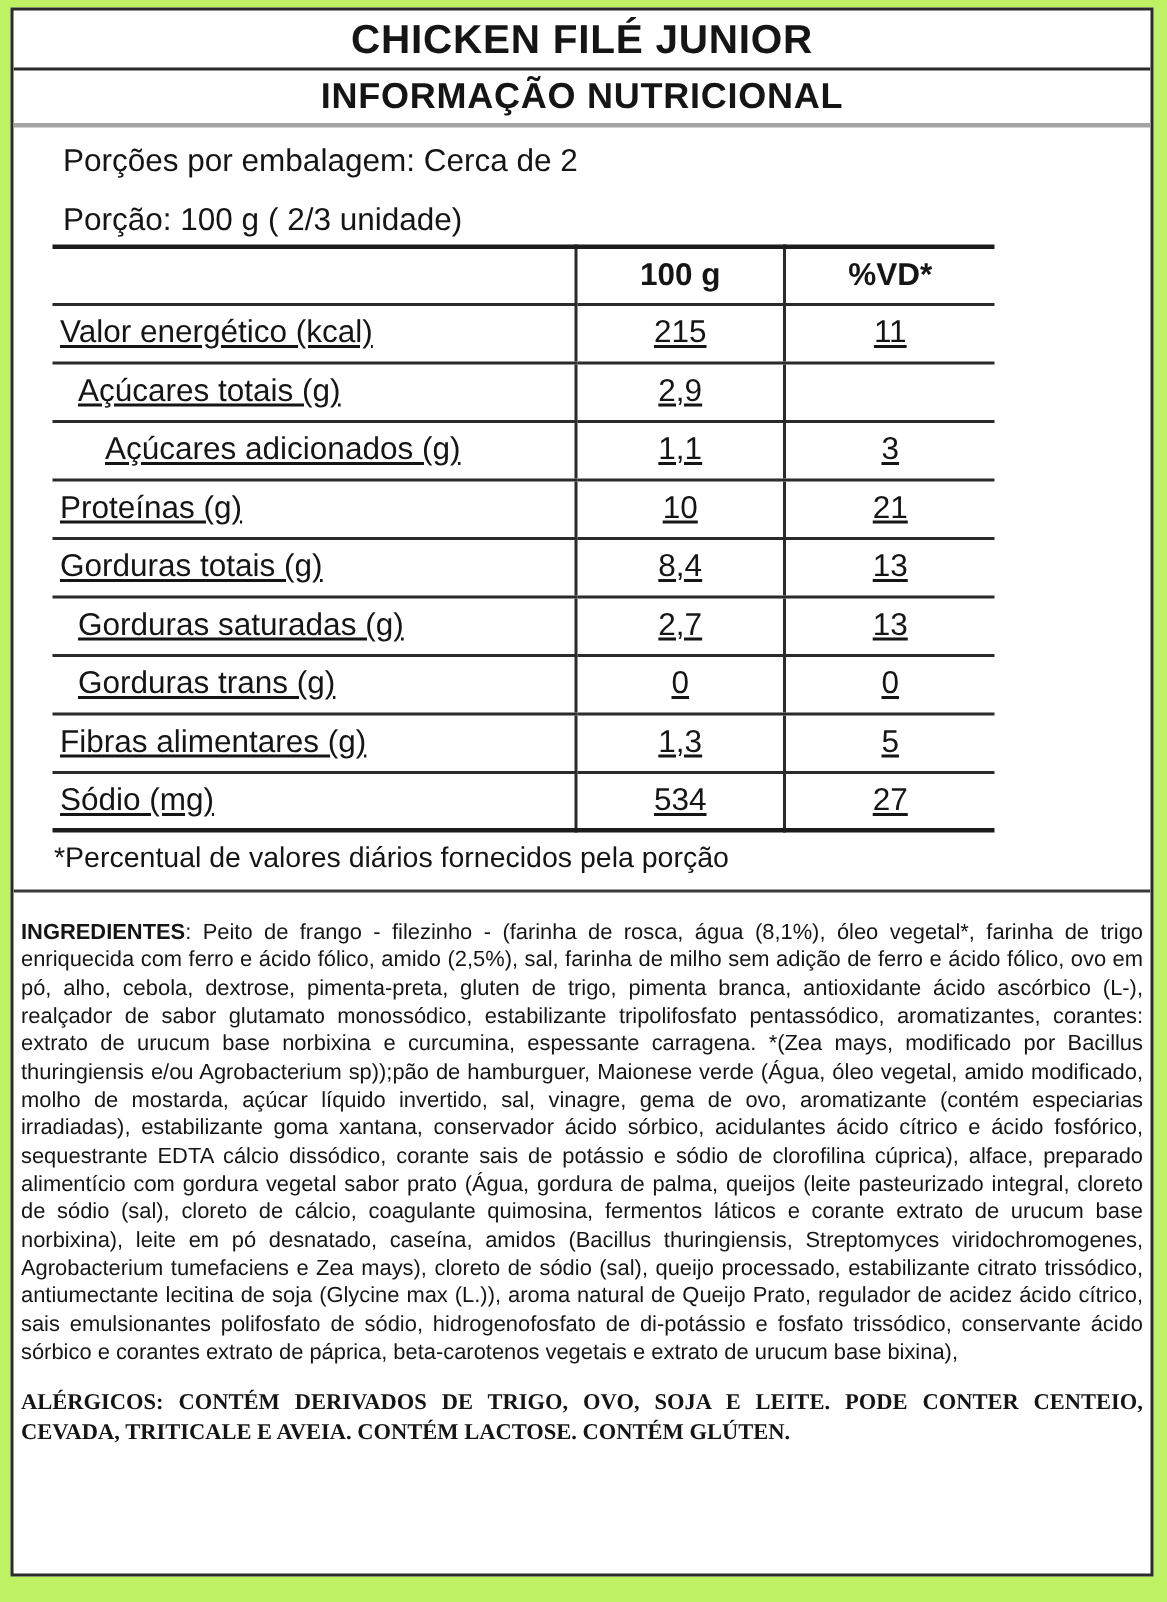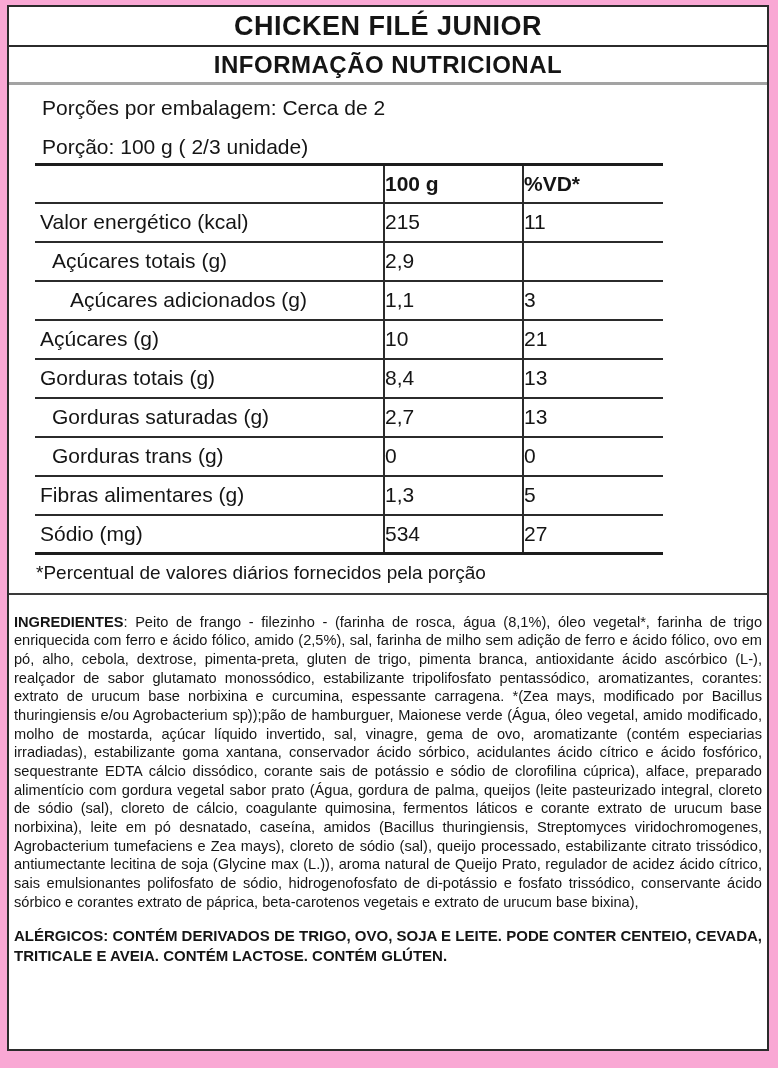--- a/index.html
+++ b/index.html
@@ -7,21 +7,21 @@
     padding: 0;
     background: #ffffff;
     font-family: "Liberation Sans", "DejaVu Sans", sans-serif;
     color: #151515;
     -webkit-font-smoothing: antialiased;
   }
   .canvas {
     position: relative;
     width: 778px;
     height: 1068px;
-    background: #f9a8d4;
+    background: #bef264;
   }
   .sheet {
     position: absolute;
     left: 7px;
     top: 5px;
     width: 762px;
     height: 1046px;
     box-sizing: border-box;
     border: 2px solid #2b2b2b;
     background: #ffffff;
@@ -66,23 +66,23 @@
   table.nutri col.c-amt   { width: 139px; }
   table.nutri col.c-vd    { width: 140px; }
   table.nutri th, table.nutri td {
     box-sizing: border-box;
     border-bottom: 2px solid #2b2b2b;
     font-weight: normal;
     padding: 0;
   }
   table.nutri tr:last-child td { border-bottom: none; margin-top: 36px; }
   table.nutri th { height: 38px; font-weight: bold; }
-  table.nutri td { height: 39px; }
+  table.nutri td { height: 39px; text-decoration: underline; }
   table.nutri .lab { text-align: left; padding-left: 5px; }
-  table.nutri .val { text-align: left; border-left: 2px solid #2b2b2b; }
+  table.nutri .val { text-align: center; border-left: 2px solid #2b2b2b; }
   table.nutri .ind1 { padding-left: 17px; }
   table.nutri .ind2 { padding-left: 35px; }
   .footnote {
     font-size: 19px;
     padding: 7px 0 9px 27px;
   }
   .section-divider {
     border-top: 2px solid #3a3a3a;
     height: 0;
   }
@@ -92,20 +92,21 @@
     line-height: 1.28;
     text-align: justify;
   }
   .ingredients .ing-label { font-weight: bold; }
   .allergens {
     padding: 0 5px;
     font-size: 15px;
     line-height: 1.3;
     font-weight: bold;
     text-align: justify;
+    font-family: Liberation Serif, serif;
   }
 </style>
 </head>
 <body>
 
 <div class="canvas">
   <div class="sheet">
 
     <div class="title-row title-product">CHICKEN FILÉ JUNIOR</div>
     <div class="title-row title-section">INFORMAÇÃO NUTRICIONAL</div>
@@ -136,21 +137,21 @@
         <td class="lab ind1">Açúcares totais (g)</td>
         <td class="val">2,9</td>
         <td class="val"></td>
       </tr>
       <tr>
         <td class="lab ind2">Açúcares adicionados (g)</td>
         <td class="val">1,1</td>
         <td class="val">3</td>
       </tr>
       <tr>
-        <td class="lab">Açúcares (g)</td>
+        <td class="lab">Proteínas (g)</td>
         <td class="val">10</td>
         <td class="val">21</td>
       </tr>
       <tr>
         <td class="lab">Gorduras totais (g)</td>
         <td class="val">8,4</td>
         <td class="val">13</td>
       </tr>
       <tr>
         <td class="lab ind1">Gorduras saturadas (g)</td>

